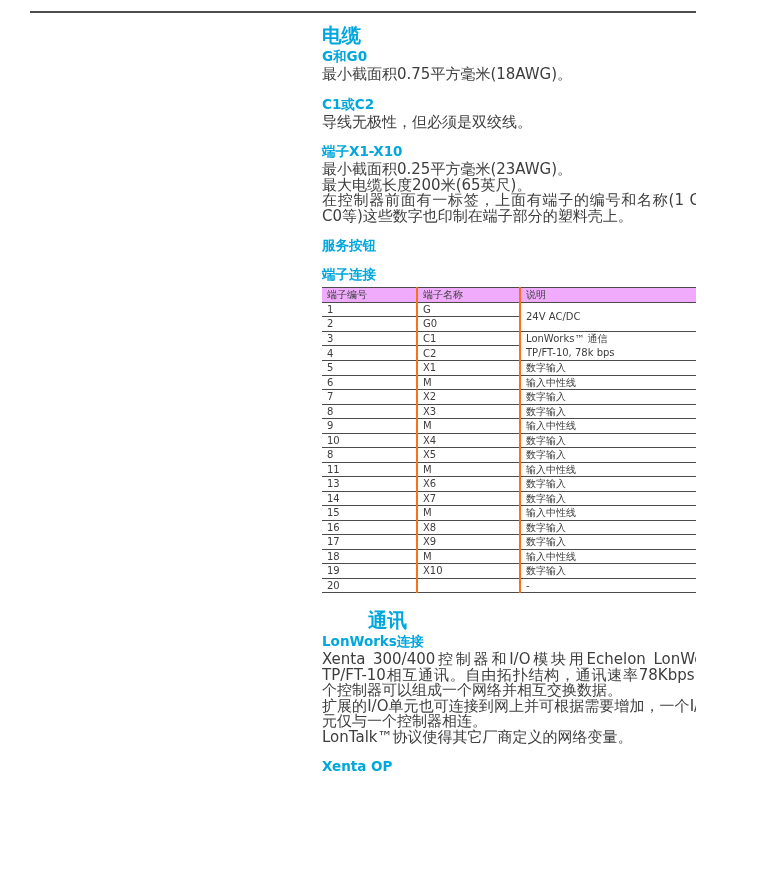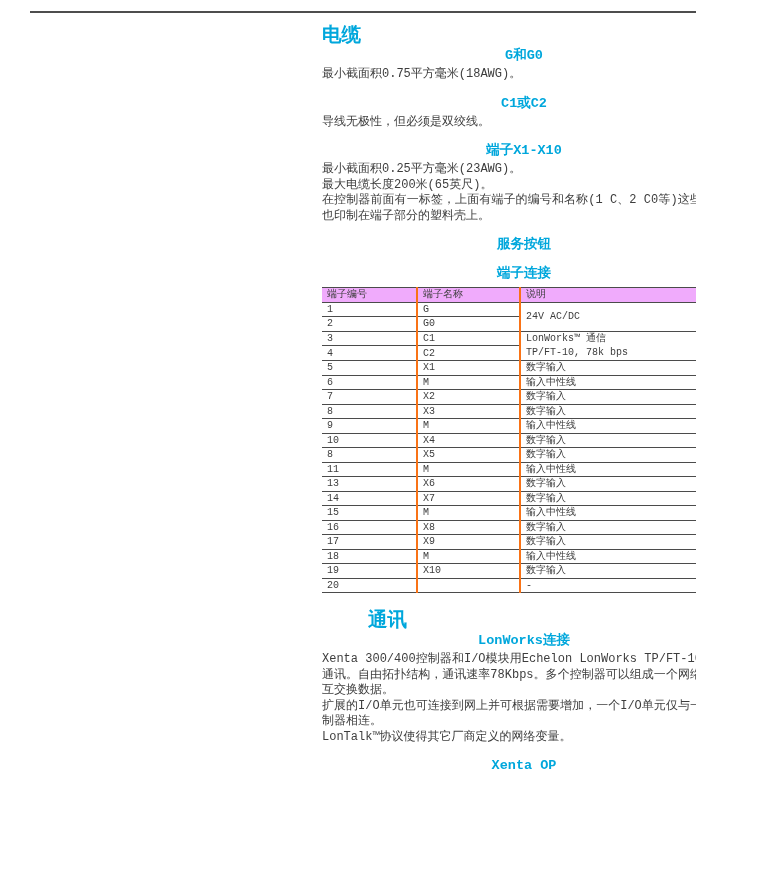--- a/index.html
+++ b/index.html
@@ -3,21 +3,20 @@
 <meta charset="utf-8">
 <style>
   html, body { margin: 0; padding: 0; background: #ffffff; }
   body { font-family: "DejaVu Sans", "Liberation Sans", sans-serif; }
   .page {
     position: relative;
     width: 696px;
     height: 887px;
     background: #ffffff;
     overflow: hidden;
-    font-family: Liberation Mono, monospace;
   }
   .top-rule {
     position: absolute;
     top: 11px;
     left: 30px;
     width: 692px;
     height: 2px;
     background: #4d4d4d;
   }
   .content {
@@ -35,26 +34,25 @@
     color: #00a7dc;
   }
   .h1-cables { margin-top: 25px; }
   .h1-comm   { margin-top: 17px; margin-left: 46px; }
   h2 {
     margin: 13px 0 3px 0;
     font-size: 13.5px;
     line-height: 16px;
     font-weight: bold;
     color: #00a7dc;
-    text-align: center;
   }
   .h2-first { margin-top: 1px; }
   p {
     margin: 0;
-    font-size: 12px;
+    font-size: 15px;
     line-height: 15.5px;
     color: #3d3d3d;
   }
   p.just { text-align: justify; }
   table.terminals {
     border-collapse: collapse;
     table-layout: fixed;
     width: 404px;
     margin-top: 5px;
     border-top: 1.5px solid #4b4b4b;

